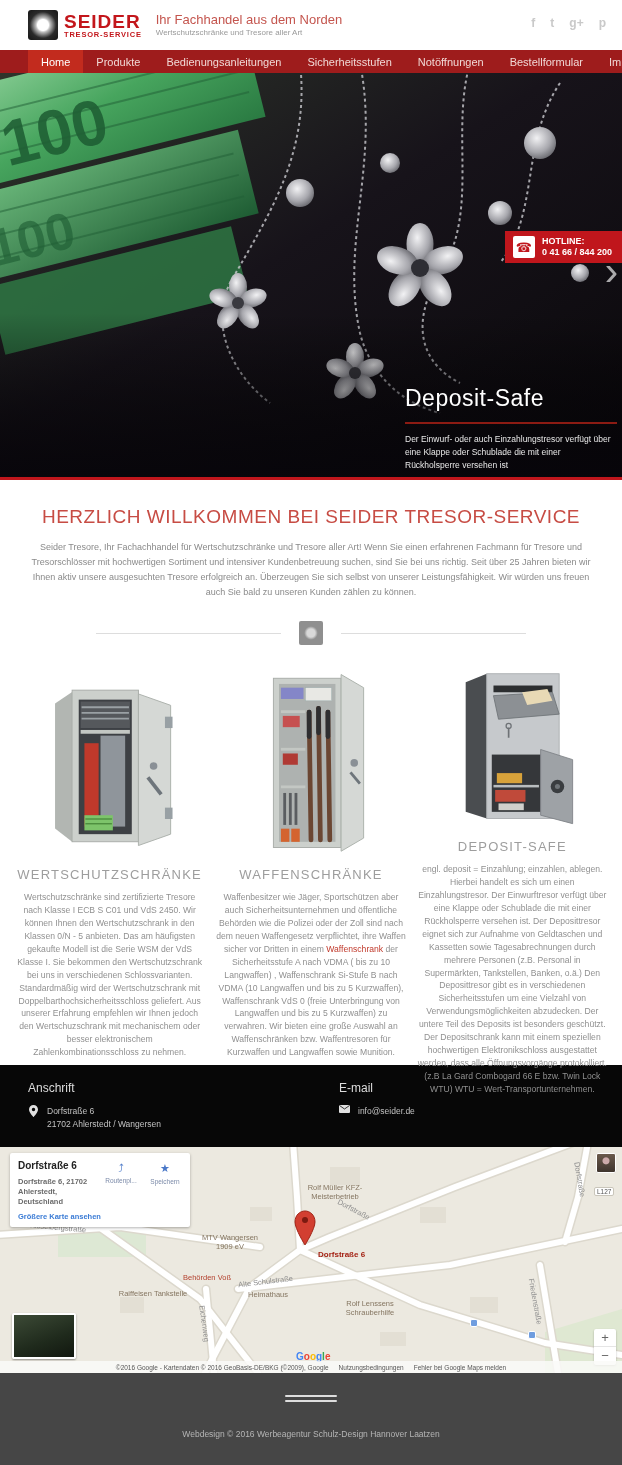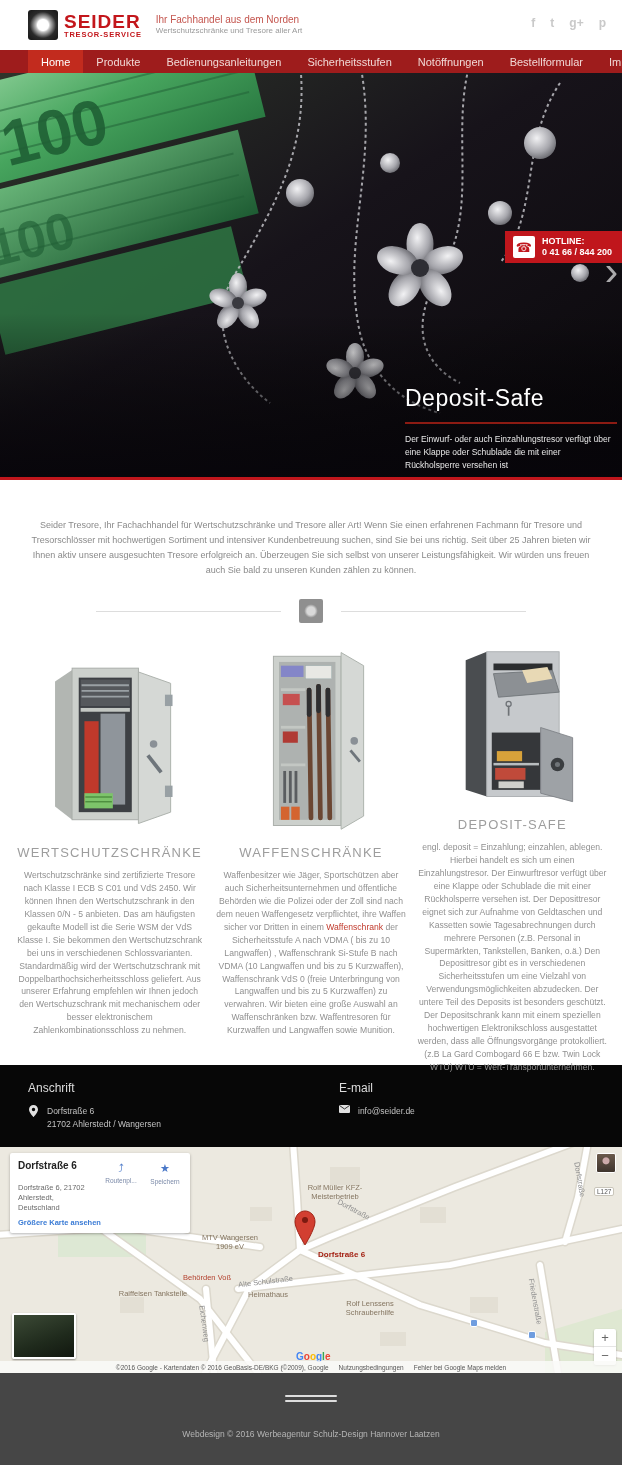--- a/index.html
+++ b/index.html
@@ -8,21 +8,21 @@
 
   
   .header { height:50px; background:#fff; position:relative; display:flex; align-items:center; padding-left:28px; }
   .logo { display:flex; align-items:center; gap:6px; cursor:pointer; }
   .logo-mark { width:30px; height:30px; background:#151515; border-radius:3px;
     background-image:radial-gradient(circle at 50% 50%, #ffffff 0 26%, #bdbdbd 34%, #2a2a2a 62%, #151515 100%); }
   .logo-text { line-height:1; }
   .logo-title { font-size:19px; font-weight:bold; color:#c3161b; letter-spacing:1px; }
   .logo-sub { font-size:7.5px; font-weight:bold; color:#c3161b; letter-spacing:.8px; }
   .tagline { margin-left:14px; line-height:1.25; }
-  .tagline-main { font-size:10px; color:#c4554e; }
+  .tagline-main { font-size:13px; color:#c4554e; }
   .tagline-sub { font-size:8px; color:#9a9a9a; }
   .social { position:absolute; right:16px; top:16px; display:flex; gap:15px; }
   .social span { color:#c9c9c9; font-size:12px; cursor:pointer; font-weight:bold; }
 
   
   .nav { height:23px; background:#9e1c1c; display:flex; align-items:stretch; padding-left:28px; }
   .nav-item { color:#f1d9d6; font-size:11px; display:flex; align-items:center; padding:0 13px; cursor:pointer; }
   .nav-item.active { background:#c22b1e; color:#fff; }
 
   
@@ -69,21 +69,21 @@
   .map svg.roads { position:absolute; left:0; top:0; }
   .map-label { position:absolute; font-size:7.5px; color:#857661; text-align:center; line-height:1.25; }
   .map-label.red { color:#b3402e; }
   .map-street { position:absolute; font-size:7.5px; color:#8f8f8f; white-space:nowrap; }
   .marker-label { position:absolute; font-size:8px; font-weight:bold; color:#a31f11; }
   .road-badge { position:absolute; font-size:6.5px; color:#555; background:#fff; border:1px solid #c9c5ba; border-radius:2px; padding:0 2px; }
   .bus-dot { position:absolute; width:8px; height:8px; background:#6f9ddf; border:1px solid #fff; border-radius:2px; cursor:pointer; }
   .infobox { position:absolute; left:10px; top:6px; width:180px; background:#fff; border-radius:2px; box-shadow:0 1px 3px rgba(0,0,0,.3); padding:7px 8px 6px; display:flex; }
   .infobox .ib-left { flex:1; }
   .ib-title { font-size:10px; font-weight:bold; color:#222; }
-  .ib-addr { font-size:7.5px; color:#6b6b6b; line-height:1.3; margin-top:12px; }
+  .ib-addr { font-size:7.5px; color:#6b6b6b; line-height:1.3; margin-top:6px;font-weight:bold; }
   .ib-link { font-size:7.5px; color:#3a7bd5; margin-top:6px; cursor:pointer;font-weight:bold; }
   .ib-actions { display:flex; gap:10px; align-items:flex-start; padding-top:2px; }
   .ib-action { text-align:center; cursor:pointer; width:34px; }
   .ib-action .ic { color:#4a78c8; font-size:11px; }
   .ib-action .lb { font-size:6.5px; color:#7b8aa8; margin-top:3px; white-space:nowrap; }
   .pegman-photo { position:absolute; right:6px; top:6px; width:20px; height:20px; background:#5b4a3f; border:1px solid #fff; border-radius:2px; cursor:pointer;
     background-image:radial-gradient(circle at 50% 38%, #caa 0 3px, transparent 4px), linear-gradient(#6b5a4c, #3f352e); }
   .sv-preview { position:absolute; left:12px; top:166px; width:64px; height:46px; border:2px solid #fff; border-radius:2px; cursor:pointer;
     background:linear-gradient(160deg, #3c4a36 0%, #1f2a1c 60%, #11170f 100%); box-shadow:0 1px 2px rgba(0,0,0,.4); }
   .zoom-ctrl { position:absolute; right:6px; top:182px; width:22px; background:#fff; border-radius:2px; box-shadow:0 1px 2px rgba(0,0,0,.3); text-align:center; }
@@ -236,20 +236,21 @@
     <div class="hero-next">›</div>
 
     <div class="hero-caption">
       <h2>Deposit-Safe</h2>
       <div class="cap-line"></div>
       <p>Der Einwurf- oder auch Einzahlungstresor verfügt über eine Klappe oder Schublade die mit einer Rückholsperre versehen ist</p>
     </div>
   </div>
 
   <div class="white-section">
+    <h1 class="welcome-title">HERZLICH WILLKOMMEN BEI SEIDER TRESOR-SERVICE</h1>
     <p class="welcome-text">Seider Tresore, Ihr Fachachhandel für Wertschutzschränke und Tresore aller Art! Wenn Sie einen erfahrenen Fachmann für Tresore und Tresorschlösser mit hochwertigen Sortiment und intensiver Kundenbetreuung suchen, sind Sie bei uns richtig. Seit über 25 Jahren bieten wir Ihnen aktiv unsere ausgesuchten Tresore erfolgreich an. Überzeugen Sie sich selbst von unserer Leistungsfähigkeit. Wir würden uns freuen auch Sie bald zu unseren Kunden zählen zu können.</p>
 
     <div class="divider">
       <div class="line"></div>
       <div class="sq"></div>
       <div class="line"></div>
     </div>
 
     <div class="columns">
 

